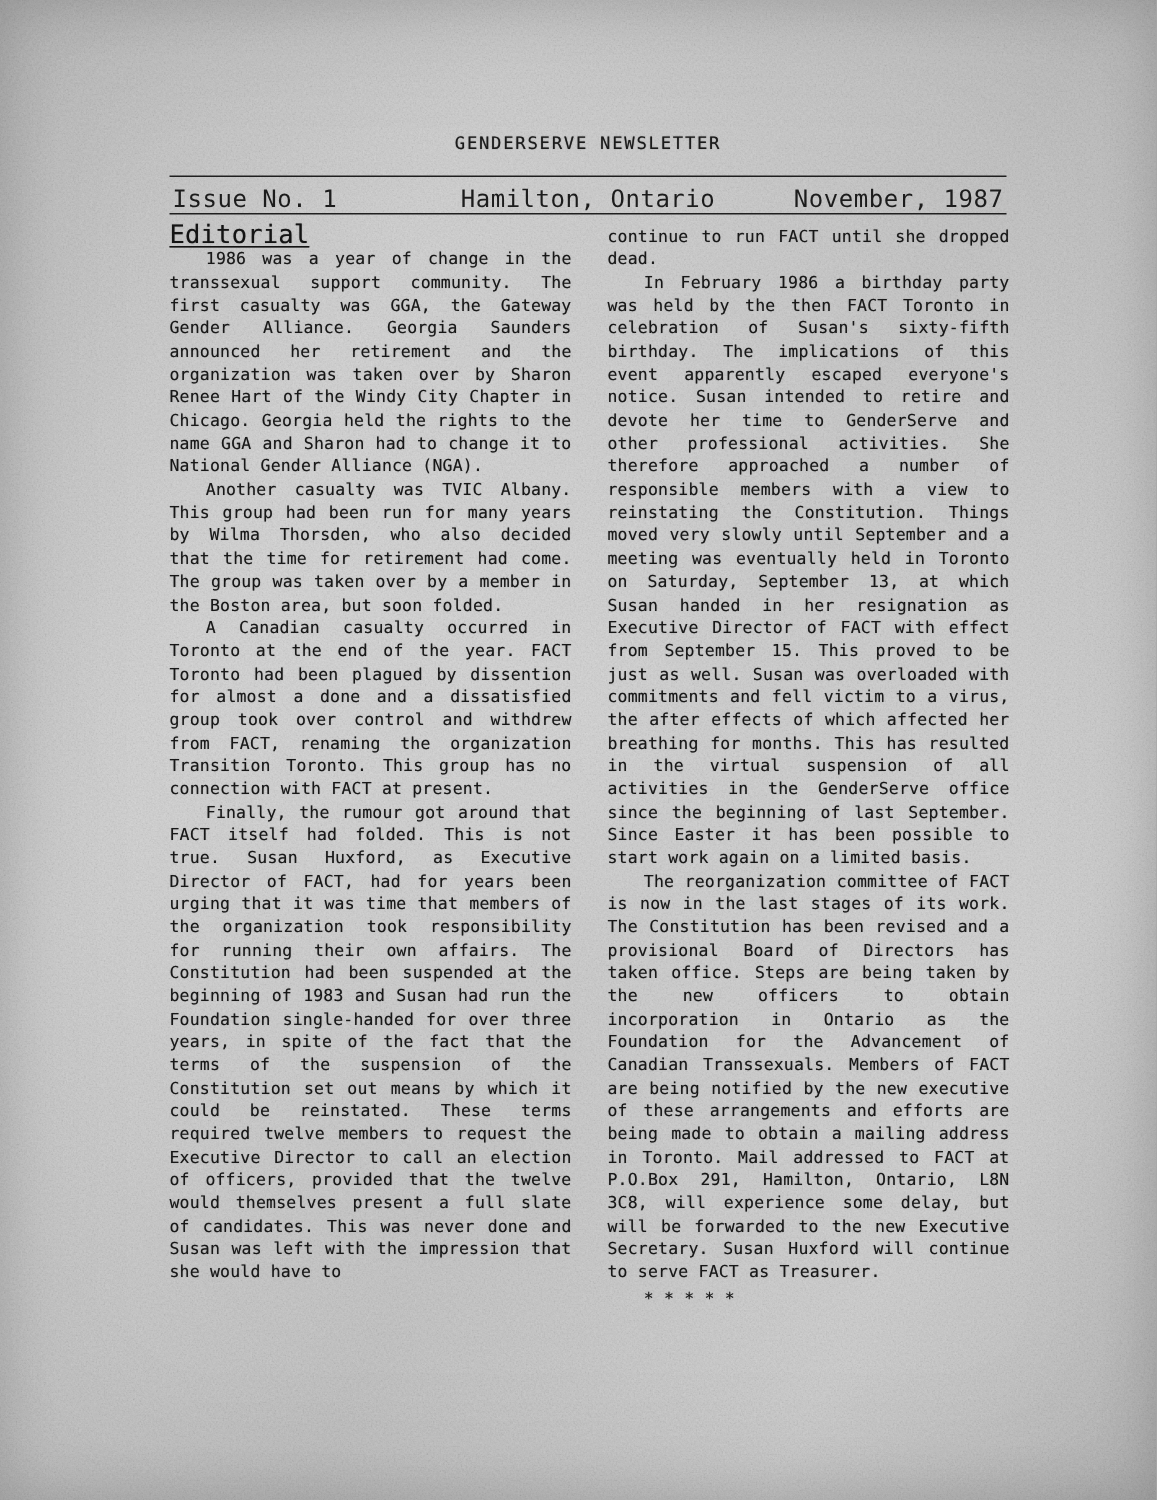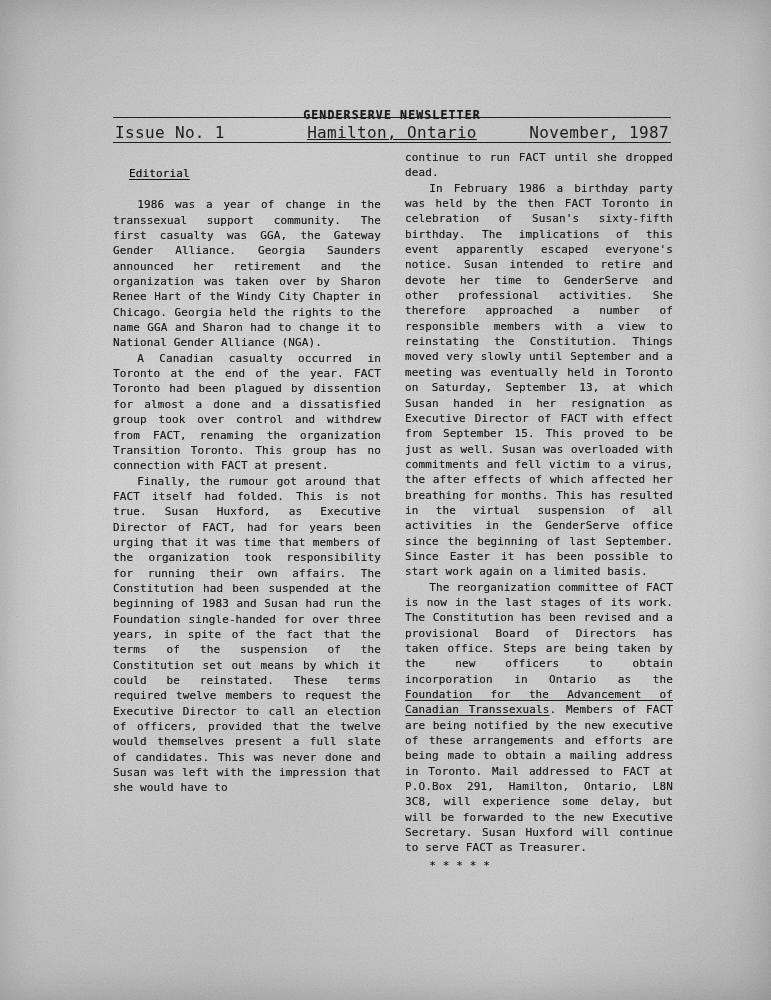--- a/index.html
+++ b/index.html
@@ -55,25 +55,25 @@
   #content {
     position: absolute;
     left: 0; top: 0;
     width: 771px;
     height: 1000px;
   }
 
   .masthead {
     position: absolute;
     left: 113px;
-    top: 108px;
+    top: 88px;
     width: 558px;
     text-align: center;
     font-size: 11.5px;
-    font-weight: bold;
+    font-weight: normal;
     letter-spacing: 1.15px;
     color: #1b1b1b;
     text-shadow: 0 0 0.7px rgba(0,0,0,0.55);
   }
 
   .rule {
     position: absolute;
     left: 113px;
     width: 558px;
     height: 0;
@@ -86,21 +86,21 @@
     position: absolute;
     left: 115px;
     top: 121px;
     width: 554px;
     height: 19px;
     font-size: 16px;
     color: #1c1c1c;
     letter-spacing: 0.35px;
   }
   .issueline .left   { position: absolute; left: 0;   top: 2px; }
-  .issueline .center { position: absolute; left: 0; width: 554px; top: 2px; text-align: center; text-decoration: underline; }
+  .issueline .center { position: absolute; left: 0; width: 554px; top: 2px; text-align: center; }
   .issueline .right  { position: absolute; right: 0;  top: 2px; }
 
   .columns {
     position: absolute;
     left: 113px;
     top: 150px;
     width: 560px;
   }
   .col {
     position: absolute;
@@ -117,31 +117,31 @@
     color: #181818;
     text-align: justify;
     text-justify: inter-word;
     text-indent: 2.2em;
     letter-spacing: 0.12px;
     text-shadow: 0 0 0.55px rgba(0,0,0,0.45);
   }
   .col p.noindent { text-indent: 0; }
 
   .section-head {
-    margin: 16px;
-    font-size: 11px;
+    margin: 0;
+    font-size: 17px;
     line-height: 15.34px;
     color: #141414;
     text-decoration: underline;
     text-underline-offset: 2px;
     letter-spacing: 0.12px;
     text-shadow: 0 0 0.55px rgba(0,0,0,0.5);
   }
 
-  .uline { text-decoration: underline; text-underline-offset: 2px; }
+  .uline { text-underline-offset: 2px; }
 
   .stars {
     margin: 0;
     padding-top: 2px;
     text-align: center;
     font-size: 11.2px;
     line-height: 15.34px;
     color: #181818;
     letter-spacing: 3.5px;
     text-indent: 0;
@@ -191,20 +191,21 @@
       <span class="right">November, 1987</span>
     </div>
 
     <div class="rule" id="rule-bottom"></div>
 
     <div class="columns">
 
       <div class="col" id="col-left">
         <div class="section-head">Editorial</div>
         <p>1986 was a year of change in the transsexual support community. The first casualty was GGA, the Gateway Gender Alliance. Georgia Saunders announced her retirement and the organization was taken over by Sharon Renee Hart of the Windy City Chapter in Chicago. Georgia held the rights to the name GGA and Sharon had to change it to National Gender Alliance (NGA).</p>
+        <p>Another casualty was TVIC Albany. This group had been run for many years by Wilma Thorsden, who also decided that the time for retirement had come. The group was taken over by a member in the Boston area, but soon folded.</p>
         <p>A Canadian casualty occurred in Toronto at the end of the year. FACT Toronto had been plagued by dissention for almost a done and a dissatisfied group took over control and withdrew from FACT, renaming the organization Transition Toronto. This group has no connection with FACT at present.</p>
         <p>Finally, the rumour got around that FACT itself had folded. This is not true. Susan Huxford, as Executive Director of FACT, had for years been urging that it was time that members of the organization took responsibility for running their own affairs. The Constitution had been suspended at the beginning of 1983 and Susan had run the Foundation single-handed for over three years, in spite of the fact that the terms of the suspension of the Constitution set out means by which it could be reinstated. These terms required twelve members to request the Executive Director to call an election of officers, provided that the twelve would themselves present a full slate of candidates. This was never done and Susan was left with the impression that she would have to</p>
       </div>
 
       <div class="col" id="col-right">
         <p class="noindent">continue to run FACT until she dropped dead.</p>
         <p>In February 1986 a birthday party was held by the then FACT Toronto in celebration of Susan's sixty-fifth birthday. The implications of this event apparently escaped everyone's notice. Susan intended to retire and devote her time to GenderServe and other professional activities. She therefore approached a number of responsible members with a view to reinstating the Constitution. Things moved very slowly until September and a meeting was eventually held in Toronto on Saturday, September 13, at which Susan handed in her resignation as Executive Director of FACT with effect from September 15. This proved to be just as well. Susan was overloaded with commitments and fell victim to a virus, the after effects of which affected her breathing for months. This has resulted in the virtual suspension of all activities in the GenderServe office since the beginning of last September. Since Easter it has been possible to start work again on a limited basis.</p>
         <p>
           <span>The reorganization committee of FACT is now in the last stages of its work. The Constitution has been revised and a provisional Board of Directors has taken office. Steps are being taken by the new officers to obtain incorporation in Ontario as the </span><span class="uline">Foundation for the Advancement of Canadian Transsexuals</span><span>. Members of FACT are being notified by the new executive of these arrangements and efforts are being made to obtain a mailing address in Toronto. Mail addressed to FACT at P.O.Box 291, Hamilton, Ontario, L8N 3C8, will experience some delay, but will be forwarded to the new Executive Secretary. Susan Huxford will continue to serve FACT as Treasurer.</span>
         </p>

